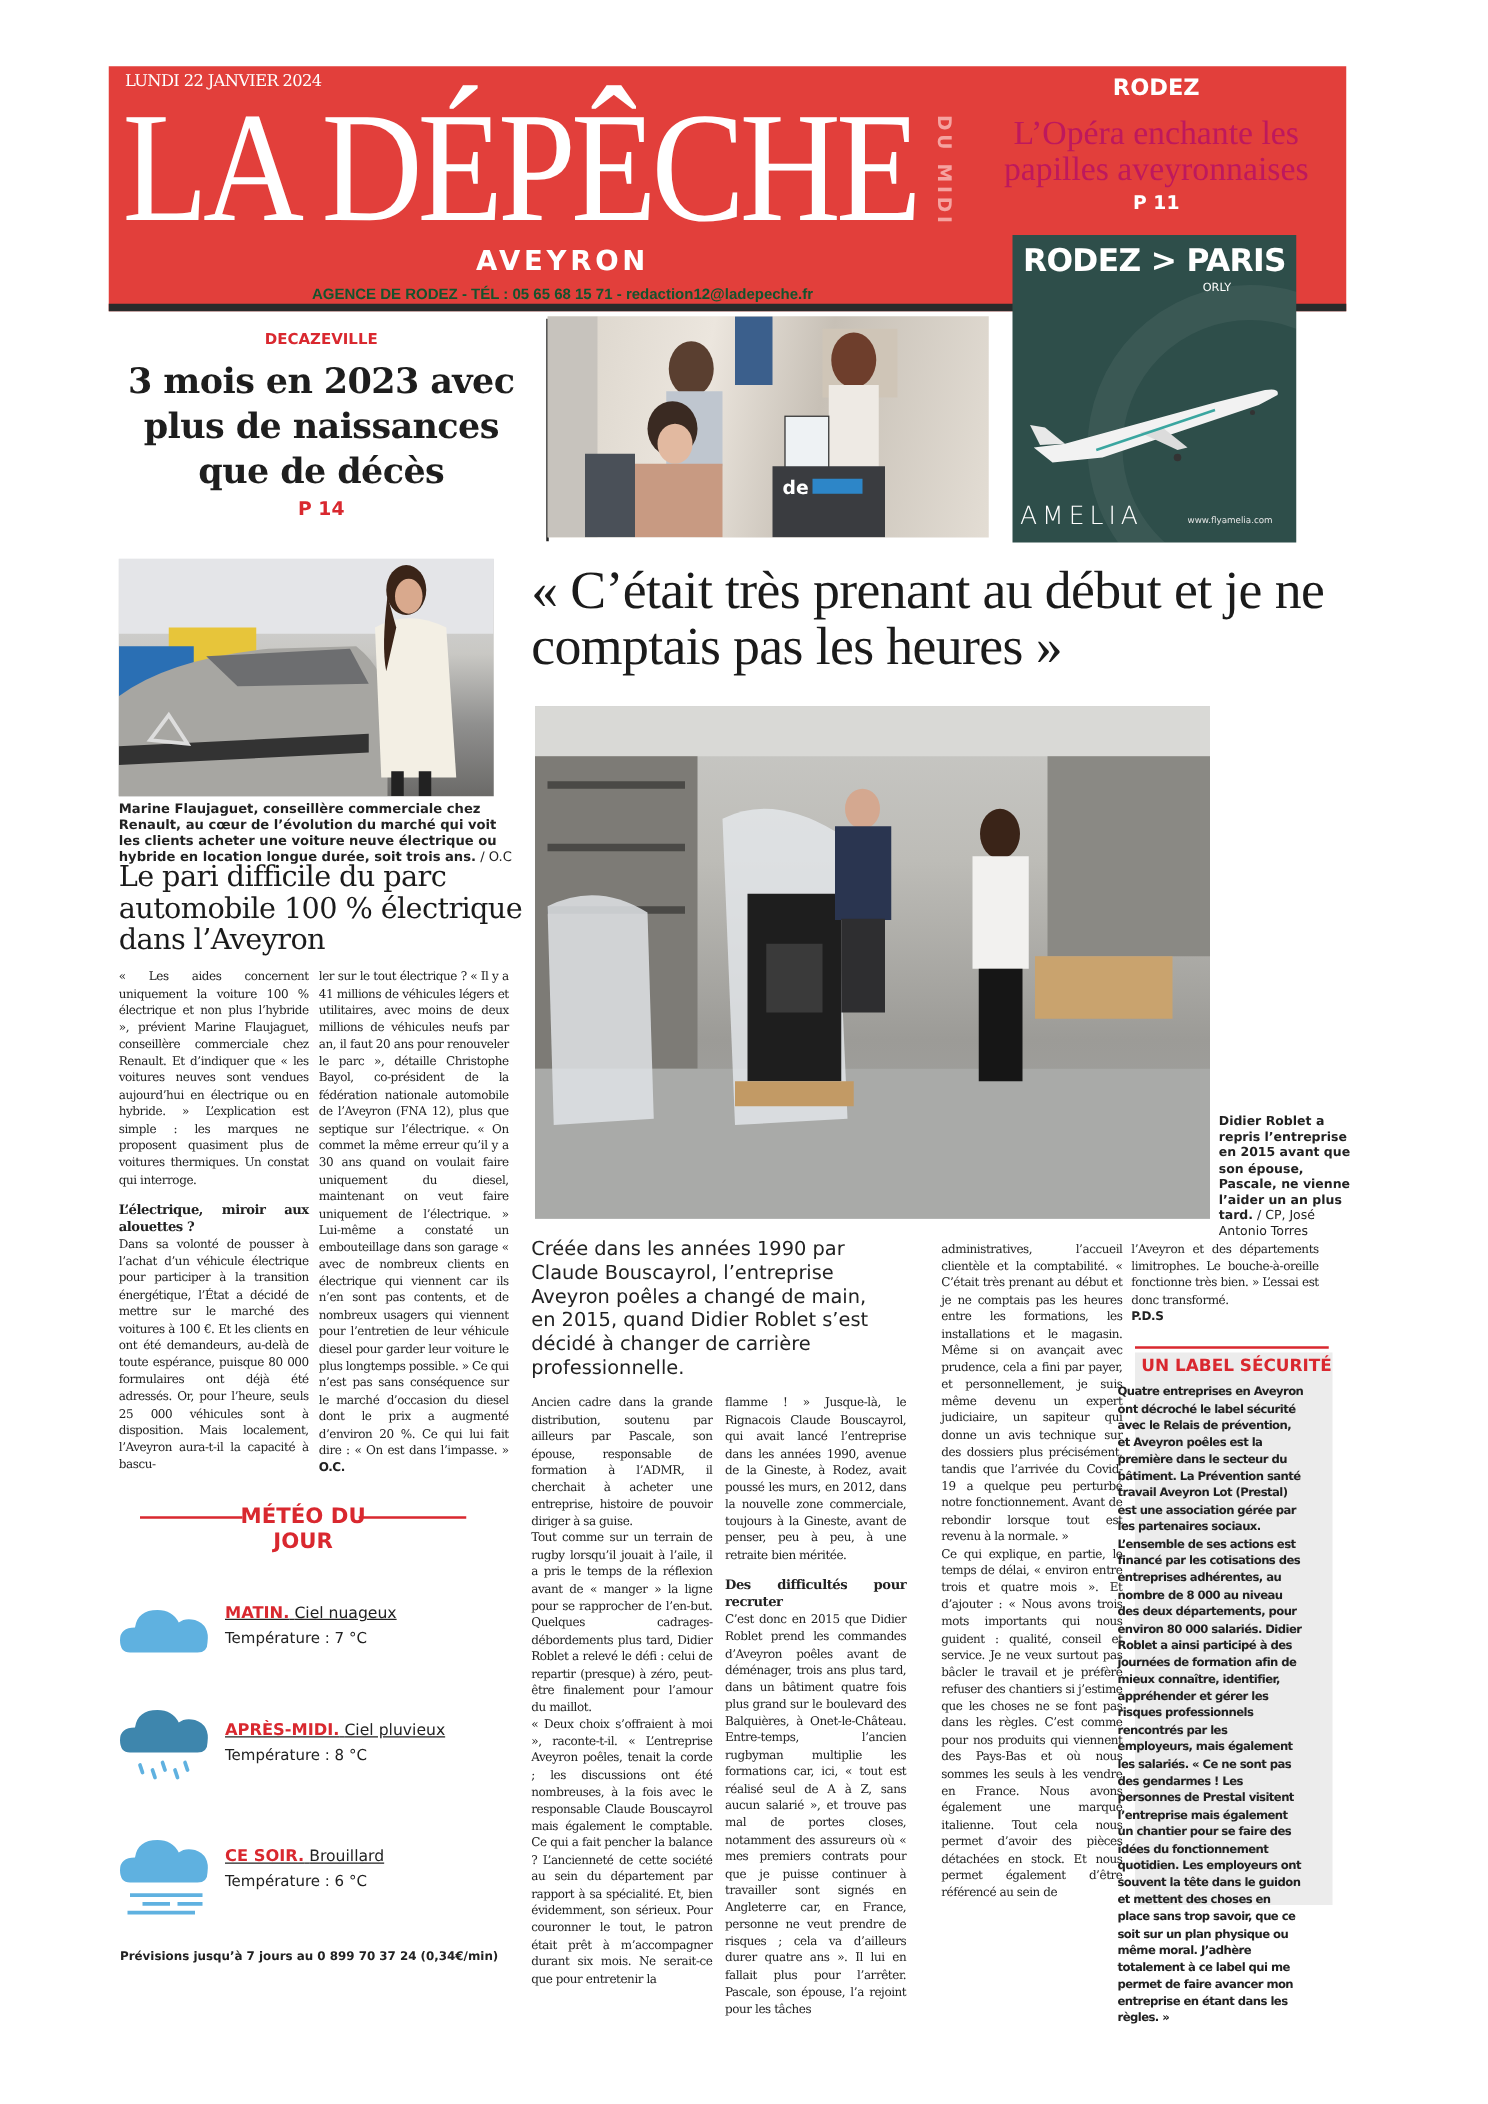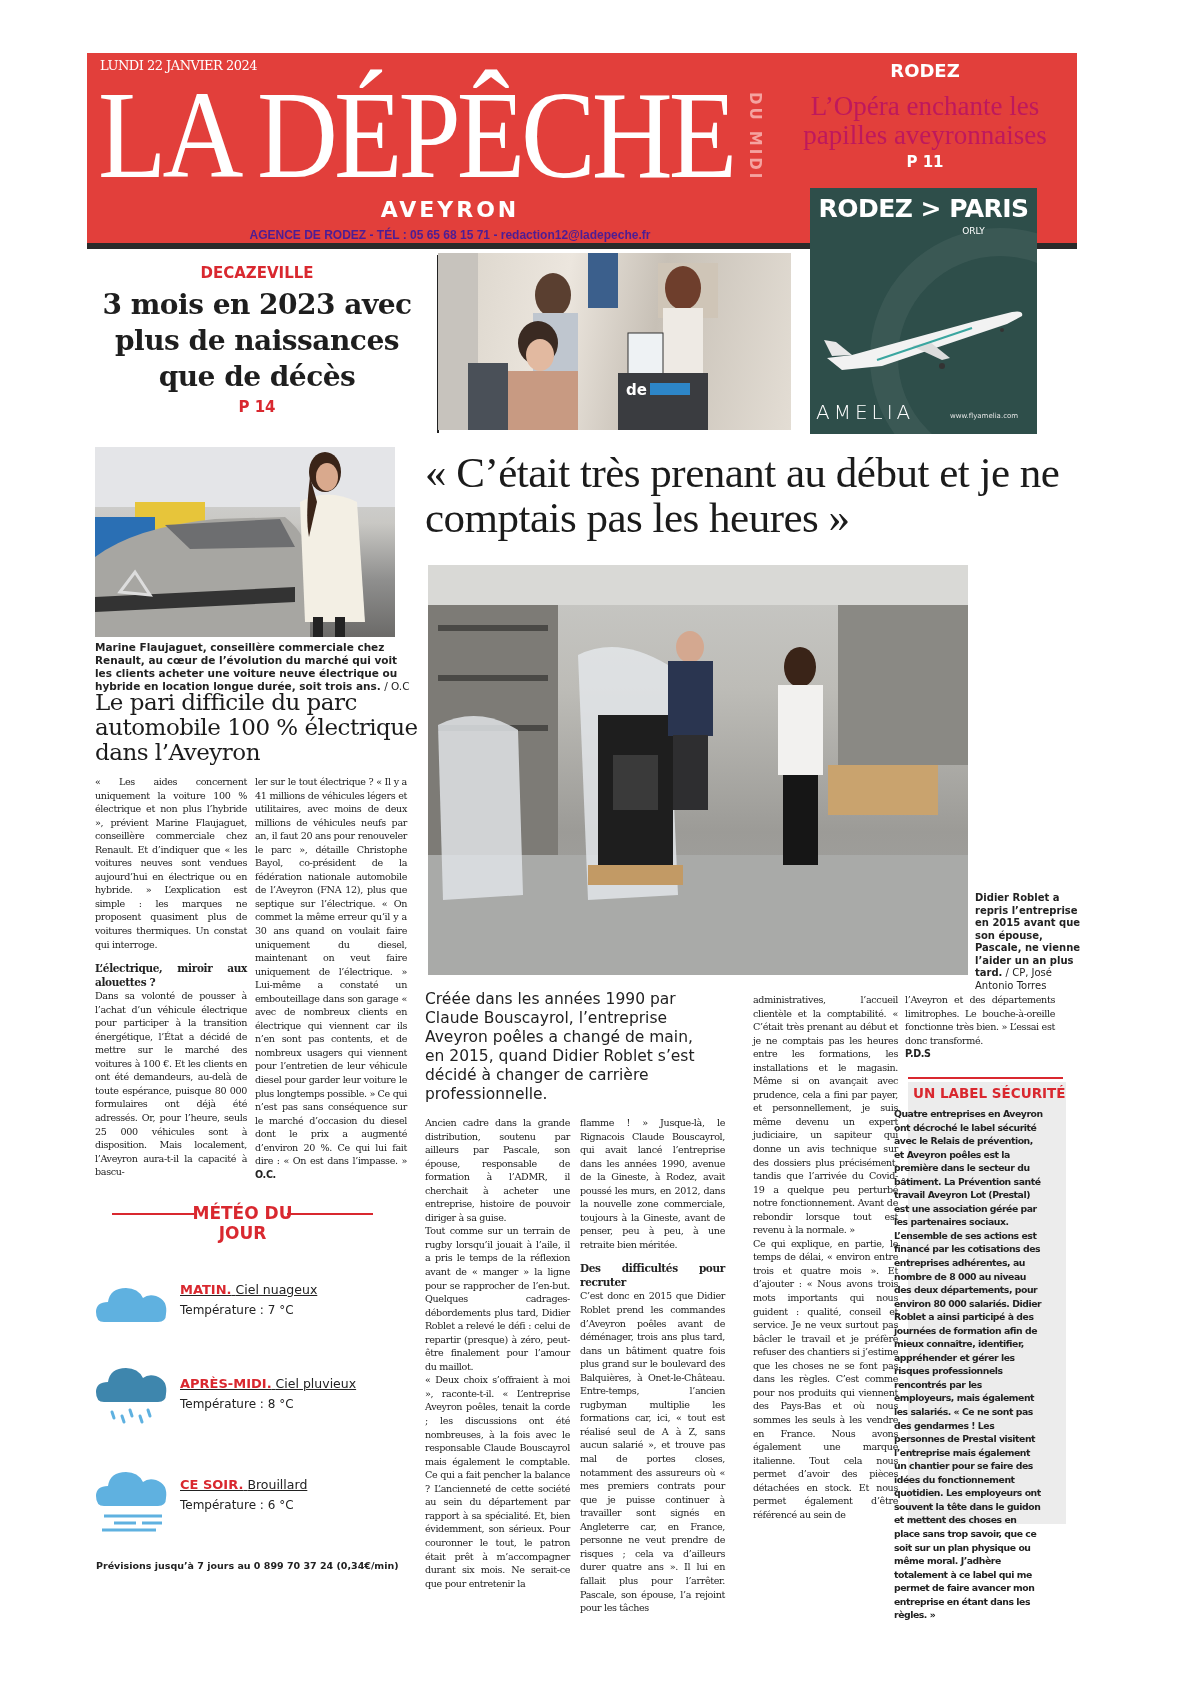--- a/index.html
+++ b/index.html
@@ -6,37 +6,37 @@
   html, body { width: 1190px; height: 1683px; background: #fff; overflow: hidden; }
   body { position: relative; font-family: "DejaVu Serif", serif; color: #1e1e1e; }
   .abs { position: absolute; }
 
   
   #masthead { left: 87px; top: 53px; width: 990px; height: 196px; background: #e23f3b; border-bottom: 6px solid #2a2a2a; }
   #date { left: 100px; top: 58px; color: #fff; font-size: 13px; letter-spacing: -0.5px; }
   #logo { left: 98px; top: 72px; color: #fff; font-family: "Liberation Serif", serif; font-size: 112px; line-height: 1; letter-spacing: -4px; transform: scaleY(1.12); transform-origin: top left; font-weight: 400; }
   #dumidi { left: 744px; top: 92px; width: 20px; color: #f5a3a0; font-family: "DejaVu Sans", sans-serif; font-weight: bold; font-size: 15px; writing-mode: vertical-rl; letter-spacing: 3px; }
   #region { left: 300px; top: 197px; width: 300px; text-align: center; color: #fff; font-family: "DejaVu Sans", sans-serif; font-weight: bold; font-size: 22px; letter-spacing: 3px; }
-  #agency { left: 240px; top: 228px; width: 420px; text-align: center; color: #4c1d95; font-family: "Liberation Sans", sans-serif; font-size: 12px; font-weight: bold; }
+  #agency { left: 240px; top: 228px; width: 420px; text-align: center; color: #14532d; font-family: "Liberation Sans", sans-serif; font-size: 12px; font-weight: bold; }
   #teaser-kicker { left: 770px; top: 60px; width: 310px; text-align: center; color: #fff; font-family: "DejaVu Sans", sans-serif; font-weight: bold; font-size: 18px; }
   #teaser-title { left: 770px; top: 92px; width: 310px; text-align: center; color: #be185d; font-family: "Liberation Serif", serif; font-size: 27px; line-height: 29px; }
   #teaser-page { left: 770px; top: 153px; width: 310px; text-align: center; color: #fff; font-family: "DejaVu Sans", sans-serif; font-weight: bold; font-size: 15px; }
 
   
   #ad { left: 810px; top: 188px; width: 227px; height: 246px; background: #2e4e4a; overflow: hidden; }
   #ad .arc { position: absolute; left: 60px; top: 40px; width: 260px; height: 260px; border-radius: 50%; border: 28px solid rgba(255,255,255,0.06); }
   #ad-route { left: 0; top: 6px; width: 227px; text-align: center; color: #fff; font-family: "DejaVu Sans", sans-serif; font-weight: bold; font-size: 25px; letter-spacing: -0.5px; }
   #ad-orly { left: 0; top: 38px; width: 227px; text-align: center; padding-left: 100px; color: #fff; font-family: "DejaVu Sans", sans-serif; font-size: 9px; }
   #ad-text { left: 0; top: 70px; width: 227px; text-align: center; color: #fff; font-family: "DejaVu Sans", sans-serif; font-weight: bold; font-size: 13px; line-height: 19px; }
   #ad-plane { left: 12px; top: 112px; width: 205px; height: 75px; }
   #ad-brand { left: 6px; top: 212px; color: #fff; font-family: "DejaVu Sans", sans-serif; font-size: 20px; letter-spacing: 4px; font-weight: 300; }
   #ad-url { left: 140px; top: 224px; color: #e6e6e6; font-family: "DejaVu Sans", sans-serif; font-size: 7px; }
 
   
-  #dz-kicker { left: 87px; top: 264px; width: 340px; text-align: center; color: #d9282f; font-family: "DejaVu Sans", sans-serif; font-weight: bold; font-size: 15px; }
+  #dz-kicker { left: 87px; top: 264px; width: 340px; text-align: center; color: #d9282f; font-family: "DejaVu Sans", sans-serif; font-weight: bold; font-size: 12px; }
   #dz-title { left: 87px; top: 287px; width: 340px; text-align: center; font-family: "DejaVu Serif", serif; font-weight: bold; font-size: 28px; line-height: 36px; color: #1e1e1e; letter-spacing: -0.5px; }
   #dz-page { left: 87px; top: 398px; width: 340px; text-align: center; color: #d9282f; font-family: "DejaVu Sans", sans-serif; font-weight: bold; font-size: 15px; }
   #vline-top { left: 437px; top: 255px; width: 2px; height: 178px; background: #222; }
 
   
   .photo { position: absolute; overflow: hidden; }
   #photo-office { left: 438px; top: 253px; width: 353px; height: 177px; background: linear-gradient(100deg, #d9d3c9 0%, #ece6de 35%, #c7c0b6 60%, #e3ddd4 100%); }
   #photo-car { left: 95px; top: 447px; width: 300px; height: 190px; background: linear-gradient(180deg, #d9dbe0 0%, #c9c8c4 40%, #8f8f8e 70%, #6b6a68 100%); }
   #photo-stove { left: 428px; top: 565px; width: 540px; height: 410px; background: linear-gradient(180deg, #c9c9c6 0%, #bdbcb7 30%, #9c9b97 65%, #a6a7a6 100%); }
 

